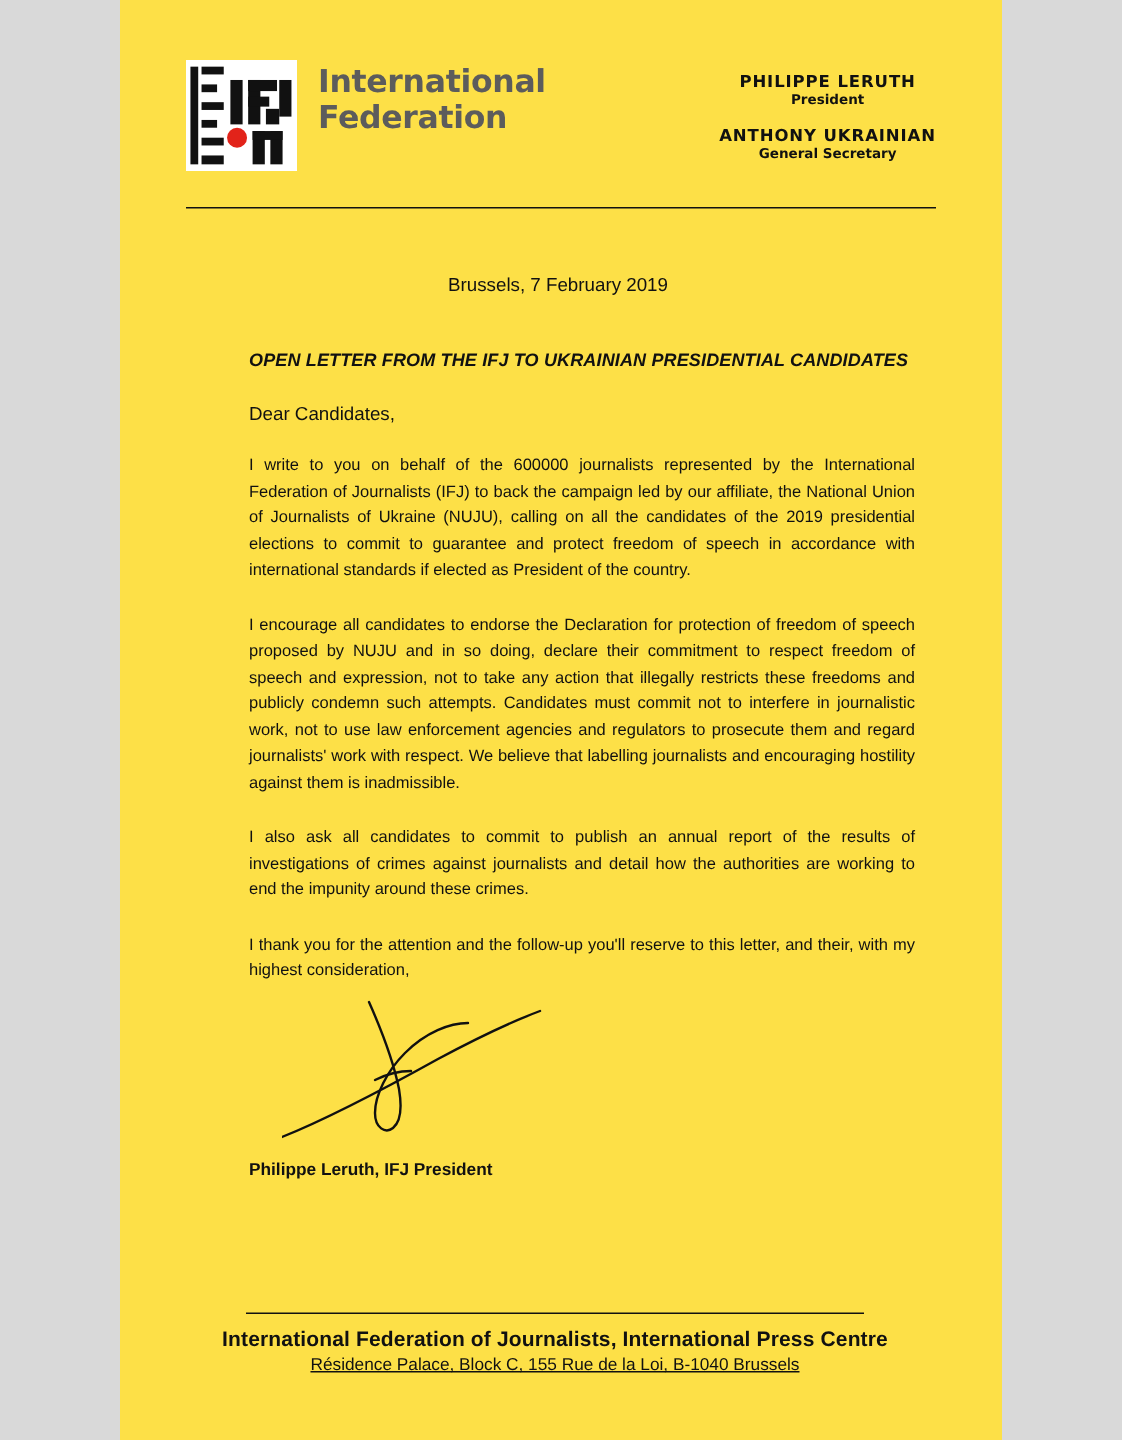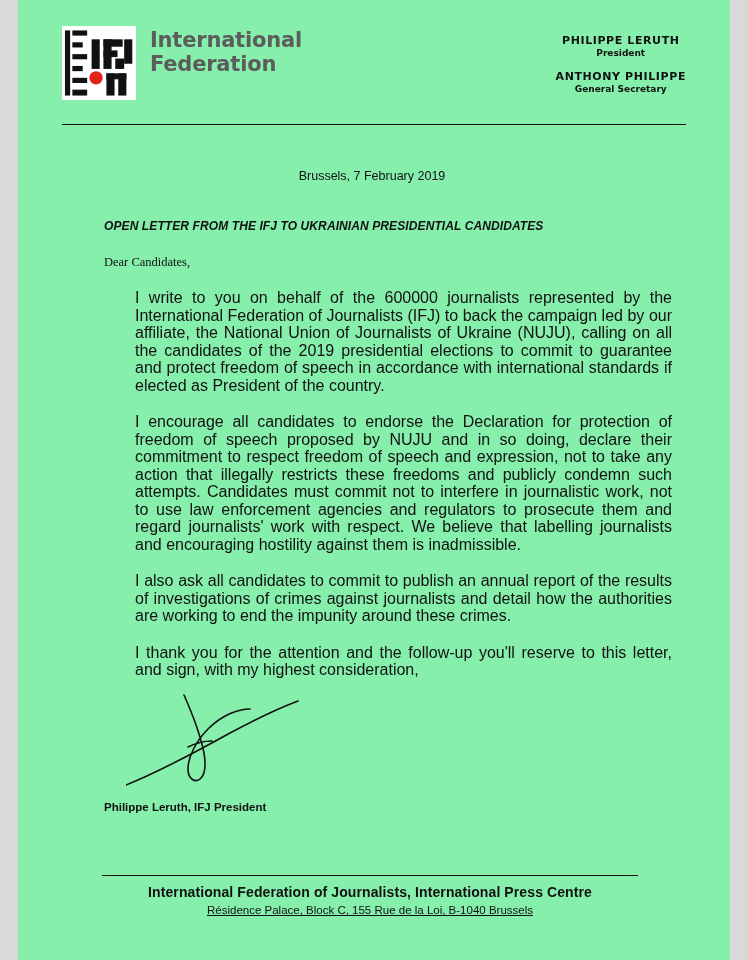--- a/index.html
+++ b/index.html
@@ -8,26 +8,26 @@
     background: #d9d9d9;
   }
   body {
     width: 748px;
     height: 960px;
     overflow: hidden;
     font-family: "Liberation Sans", sans-serif;
   }
   .page {
     position: relative;
-    width: 712px;
+    width: 588px;
     height: 960px;
     margin: 0 auto;
-    background: #86efac;
+    background: #fde047;
     box-sizing: border-box;
-    padding: 0 44px;
+    padding: 14px 44px;
   }
   
   .letterhead {
     display: flex;
     align-items: flex-start;
     justify-content: space-between;
     padding-top: 26px;
   }
   .logo-block {
     display: flex;
@@ -90,29 +90,27 @@
     font-weight: bold;
     color: #111;
     margin-top: 36px;
     letter-spacing: 0.1px;
     font-style: italic;
   }
   .salutation {
     font-size: 12.5px;
     color: #111;
     margin-top: 22px;
-    font-family: Liberation Serif, serif;
   }
   .para {
-    font-size: 16px;
+    font-size: 11px;
     line-height: 17.5px;
     color: #111;
     text-align: justify;
     margin-top: 19px;
-    margin-left: 31px;
   }
   
   .signature-area {
     position: relative;
     height: 118px;
     margin-top: 2px;
   }
   .signature-svg {
     position: absolute;
     left: 22px;
@@ -194,38 +192,38 @@
         <div>Federation</div>
       </div>
     </div>
 
     <div class="officers">
       <div class="officer">
         <div class="officer-name">PHILIPPE LERUTH</div>
         <div class="officer-role">President</div>
       </div>
       <div class="officer">
-        <div class="officer-name">ANTHONY  PHILIPPE</div>
+        <div class="officer-name">ANTHONY  UKRAINIAN</div>
         <div class="officer-role">General Secretary</div>
       </div>
     </div>
   </div>
 
   <hr class="rule-top">
 
   <div class="dateline">Brussels, 7 February 2019</div>
 
   <div class="content">
     <div class="subject">OPEN LETTER FROM THE IFJ TO UKRAINIAN PRESIDENTIAL CANDIDATES</div>
     <div class="salutation">Dear Candidates,</div>
 
     <p class="para">I write to you on behalf of the 600000 journalists represented by the International Federation of Journalists (IFJ) to back the campaign led by our affiliate, the National Union of Journalists of Ukraine (NUJU), calling on all the candidates of the 2019 presidential elections to commit to guarantee and protect freedom of speech in accordance with international standards if elected as President of the country.</p>
     <p class="para">I encourage all candidates to endorse the Declaration for protection of freedom of speech proposed by NUJU and in so doing, declare their commitment to respect freedom of speech and expression, not to take any action that illegally restricts these freedoms and publicly condemn such attempts. Candidates must commit not to interfere in journalistic work, not to use law enforcement agencies and regulators to prosecute them and regard journalists' work with respect. We believe that labelling journalists and encouraging hostility against them is inadmissible.</p>
     <p class="para">I also ask all candidates to commit to publish an annual report of the results of investigations of crimes against journalists and detail how the authorities are working to end the impunity around these crimes.</p>
-    <p class="para">I thank you for the attention and the follow-up you'll reserve to this letter, and sign, with my highest consideration,</p>
+    <p class="para">I thank you for the attention and the follow-up you'll reserve to this letter, and their, with my highest consideration,</p>
 
     <div class="signature-area">
       <svg class="signature-svg" width="260" height="120" viewBox="0 0 260 120">
         <g fill="none" stroke="#111111" stroke-width="1.6" stroke-linecap="round">
           <path d="M58 8 C 66 26, 74 46, 78 66 C 80 78, 79 88, 74 92 C 69 96, 62 92, 62 82 C 62 70, 70 54, 82 42 C 96 28, 112 22, 124 22"></path>
           <path d="M0 98 C 30 86, 68 66, 104 46 C 132 31, 156 20, 172 14"></path>
           <path d="M62 60 C 70 56, 78 54, 86 54"></path>
         </g>
       </svg>
       <div style="position:absolute; bottom:0; left:0;" class="signer">Philippe Leruth, IFJ President</div>

